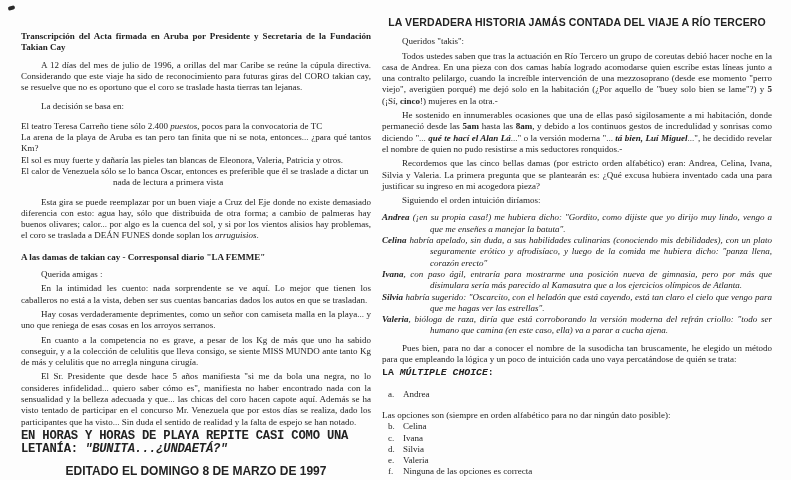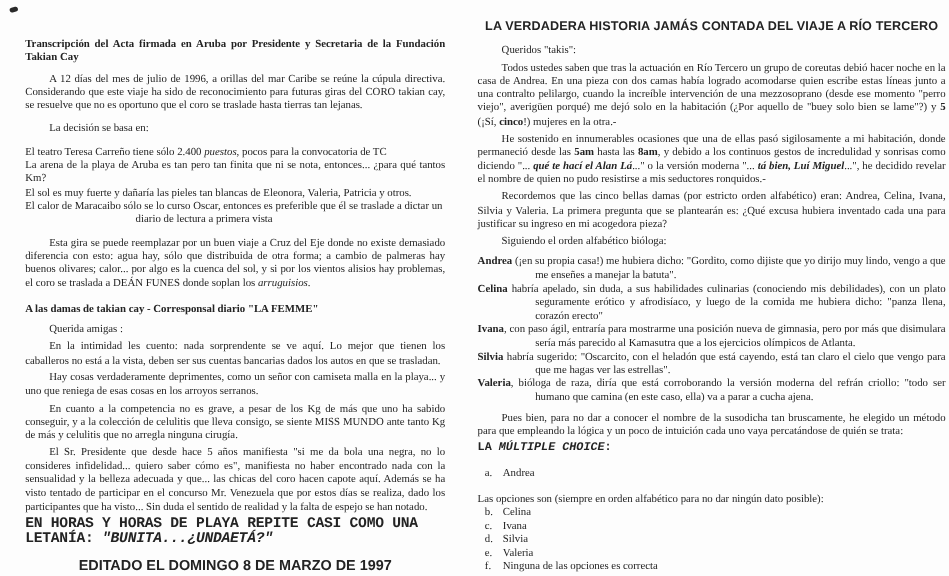--- a/index.html
+++ b/index.html
@@ -5,28 +5,28 @@
   html,body{margin:0;padding:0;}
   body{
     width:791px;height:480px;position:relative;overflow:hidden;
     background:#fdfdfd;color:#232323;
     font-family:"Liberation Serif","DejaVu Serif",serif;
     font-size:9px;line-height:11.3px;
     -webkit-font-smoothing:antialiased;
   }
   .page{position:absolute;top:0;}
   #left-page{left:21px;width:350px;padding-top:31px;}
-  #right-page{left:398px;width:390px;padding-top:17px;}
+  #right-page{left:382px;width:390px;padding-top:17px;}
 
   .blk{margin:0;}
   .h-serif{font-weight:700;text-align:justify;}
   .para{text-indent:20px;text-align:justify;margin-top:3px;}
   .plain{text-align:justify;}
   .ind2{margin-left:92px;}
-  .hang{padding-left:48px;text-indent:-48px;text-align:justify;}
+  .hang{padding-left:48px;text-indent:-48px;text-align:justify;font-style:italic;}
   .h-sans{font-family:Liberation Mono, monospace;
           font-size:12.2px;line-height:13px;letter-spacing:-0.2px;}
   .h-sans-sm{font-family:Liberation Mono, monospace;font-size:9.8px;}
   .center-sans{font-family:"Liberation Sans","DejaVu Sans",sans-serif;
           font-size:12px;text-align:center;}
   .title-sans{font-family:"Liberation Sans","DejaVu Sans",sans-serif;
           font-size:10.5px;text-align:center;margin-bottom:7px;letter-spacing:0.1px;}
   .option{padding-left:6px;}
   .option .letter{display:inline-block;width:15px;}
 
@@ -43,41 +43,41 @@
 
 <div class="speck"></div>
 
 <div id="left-page" class="page">
     <div class="blk h-serif"><span class="seg b">Transcripción del Acta firmada en Aruba por Presidente y Secretaria de la Fundación Takian Cay</span></div>
     <div class="blk para mt6"><span class="seg">A 12 días del mes de julio de 1996, a orillas del mar Caribe se reúne la cúpula directiva. Considerando que este viaje ha sido de reconocimiento para futuras giras del CORO takian cay, se resuelve que no es oportuno que el coro se traslade hasta tierras tan lejanas.</span></div>
     <div class="blk para mt8"><span class="seg">La decisión se basa en:</span></div>
     <div class="blk plain mt8"><span class="seg">El teatro Teresa Carreño tiene sólo 2.400 </span><span class="seg i">puestos</span><span class="seg">, pocos para la convocatoria de TC</span></div>
     <div class="blk plain"><span class="seg">La arena de la playa de Aruba es tan pero tan finita que ni se nota, entonces... ¿para qué tantos Km?</span></div>
     <div class="blk plain"><span class="seg">El sol es muy fuerte y dañaría las pieles tan blancas de Eleonora, Valeria, Patricia y otros.</span></div>
-    <div class="blk plain"><span class="seg">El calor de Maracaibo sólo se lo curso Oscar, entonces es preferible que él se traslade a dictar un</span></div>
-    <div class="blk plain ind2"><span class="seg">diario de lectura a primera vista</span></div>
+    <div class="blk plain"><span class="seg">El calor de Venezuela sólo se lo banca Oscar, entonces es preferible que él se traslade a dictar un</span></div>
+    <div class="blk plain ind2"><span class="seg">nada de lectura a primera vista</span></div>
     <div class="blk para mt8"><span class="seg">Esta gira se puede reemplazar por un buen viaje a Cruz del Eje donde no existe demasiado diferencia con esto: agua hay, sólo que distribuida de otra forma; a cambio de palmeras hay buenos olivares; calor... por algo es la cuenca del sol, y si por los vientos alisios hay problemas, el coro se traslada a DEÁN FUNES donde soplan los </span><span class="seg i">arruguisios</span><span class="seg">.</span></div>
     <div class="blk h-serif mt10"><span class="seg b">A las damas de takian cay - Corresponsal diario "LA FEMME"</span></div>
     <div class="blk para mt6"><span class="seg">Querida amigas :</span></div>
     <div class="blk para"><span class="seg">En la intimidad les cuento: nada sorprendente se ve aquí. Lo mejor que tienen los caballeros no está a la vista, deben ser sus cuentas bancarias dados los autos en que se trasladan.</span></div>
     <div class="blk para"><span class="seg">Hay cosas verdaderamente deprimentes, como un señor con camiseta malla en la playa... y uno que reniega de esas cosas en los arroyos serranos.</span></div>
     <div class="blk para"><span class="seg">En cuanto a la competencia no es grave, a pesar de los Kg de más que uno ha sabido conseguir, y a la colección de celulitis que lleva consigo, se siente MISS MUNDO ante tanto Kg de más y celulitis que no arregla ninguna cirugía.</span></div>
     <div class="blk para"><span class="seg">El Sr. Presidente que desde hace 5 años manifiesta "si me da bola una negra, no lo consideres infidelidad... quiero saber cómo es", manifiesta no haber encontrado nada con la sensualidad y la belleza adecuada y que... las chicas del coro hacen capote aquí. Además se ha visto tentado de participar en el concurso Mr. Venezuela que por estos días se realiza, dado los participantes que ha visto... Sin duda el sentido de realidad y la falta de espejo se han notado.</span></div>
     <div class="blk h-sans mt2"><span class="seg b">EN HORAS Y HORAS DE PLAYA REPITE CASI COMO UNA</span><br><span class="seg b">LETANÍA: </span><span class="seg b i">"BUNITA...¿UNDAETÁ?"</span></div>
     <div class="blk center-sans mt10"><span class="seg b">EDITADO EL DOMINGO 8 DE MARZO DE 1997</span></div>
     <div class="blk center-sans mt8"><span class="seg b">EDICIÓN 30 EJEMPLARES</span></div>
   </div>
 
 <div id="right-page" class="page">
     <div class="blk title-sans"><span class="seg b">LA VERDADERA HISTORIA JAMÁS CONTADA DEL VIAJE A RÍO TERCERO</span></div>
     <div class="blk para mt8"><span class="seg">Queridos "takis":</span></div>
     <div class="blk para"><span class="seg">Todos ustedes saben que tras la actuación en Río Tercero un grupo de coreutas debió hacer noche en la casa de Andrea. En una pieza con dos camas había logrado acomodarse quien escribe estas líneas junto a una contralto pelilargo, cuando la increíble intervención de una mezzosoprano (desde ese momento "perro viejo", averigüen porqué) me dejó solo en la habitación (¿Por aquello de "buey solo bien se lame"?) y </span><span class="seg b">5</span><span class="seg"> (¡Sí, </span><span class="seg b">cinco</span><span class="seg">!) mujeres en la otra.-</span></div>
     <div class="blk para"><span class="seg">He sostenido en innumerables ocasiones  que una de ellas pasó sigilosamente a mi habitación, donde permaneció desde las </span><span class="seg b">5am</span><span class="seg"> hasta las </span><span class="seg b">8am</span><span class="seg">, y debido a los continuos gestos de incredulidad y sonrisas como diciendo "... </span><span class="seg b i">qué te hací el Alan Lá</span><span class="seg">..." o la versión moderna "... </span><span class="seg b i">tá bien, Luí Miguel</span><span class="seg">...", he decidido revelar el nombre de quien no pudo resistirse a mis seductores ronquidos.-</span></div>
     <div class="blk para"><span class="seg">Recordemos que las cinco bellas damas (por estricto orden alfabético) eran: Andrea, Celina, Ivana, Silvia y Valeria. La primera pregunta que se plantearán es: ¿Qué excusa hubiera inventado cada una para justificar su ingreso en mi acogedora pieza?</span></div>
-    <div class="blk para"><span class="seg">Siguiendo el orden alfabético bióloga:</span></div>
+    <div class="blk para"><span class="seg">Siguiendo el orden intuición diríamos:</span></div>
     <div class="blk hang mt6"><span class="seg b">Andrea</span><span class="seg"> (¡en su propia casa!) me hubiera dicho: "Gordito, como dijiste que yo dirijo muy lindo, vengo a que me enseñes a manejar la batuta".</span></div>
     <div class="blk hang"><span class="seg b">Celina</span><span class="seg"> habría apelado, sin duda, a sus habilidades culinarias (conociendo mis debilidades), con un plato seguramente erótico y afrodisíaco, y luego de la comida me hubiera dicho: "panza llena, corazón erecto"</span></div>
     <div class="blk hang"><span class="seg b">Ivana</span><span class="seg">, con paso ágil, entraría para mostrarme una posición nueva de gimnasia, pero por más que disimulara sería más parecido al Kamasutra que a los ejercicios olímpicos de Atlanta.</span></div>
     <div class="blk hang"><span class="seg b">Silvia</span><span class="seg"> habría sugerido: "Oscarcito, con el heladón que está cayendo, está tan claro el cielo que vengo para que me hagas ver las estrellas".</span></div>
     <div class="blk hang"><span class="seg b">Valeria</span><span class="seg">, bióloga de raza, diría que está corroborando la versión moderna del refrán criollo: "todo ser humano que camina (en este caso, ella) va a parar a cucha ajena.</span></div>
     <div class="blk para mt6"><span class="seg">Pues bien, para no dar a conocer el nombre de la susodicha tan bruscamente, he elegido un método para que empleando la lógica y un poco de intuición cada uno vaya percatándose de quién se trata:</span></div>
     <div class="blk h-sans-sm mt2"><span class="seg b">LA </span><span class="seg b i">MÚLTIPLE CHOICE</span><span class="seg b">:</span></div>
     <div class="blk option mt10"><span class="seg letter">a.</span><span class="seg">Andrea</span></div>
     <div class="blk plain mt10"><span class="seg">Las opciones son (siempre en orden alfabético para no dar ningún dato posible):</span></div>
     <div class="blk option"><span class="seg letter">b.</span><span class="seg">Celina</span></div>

